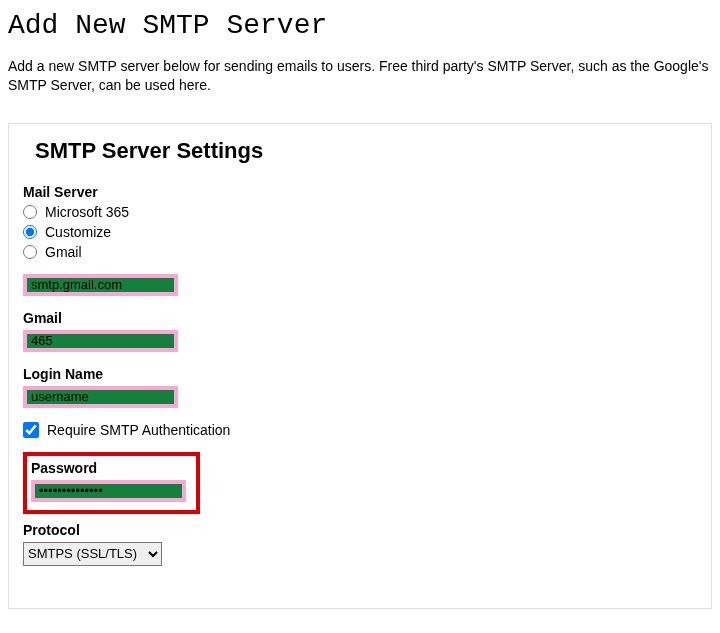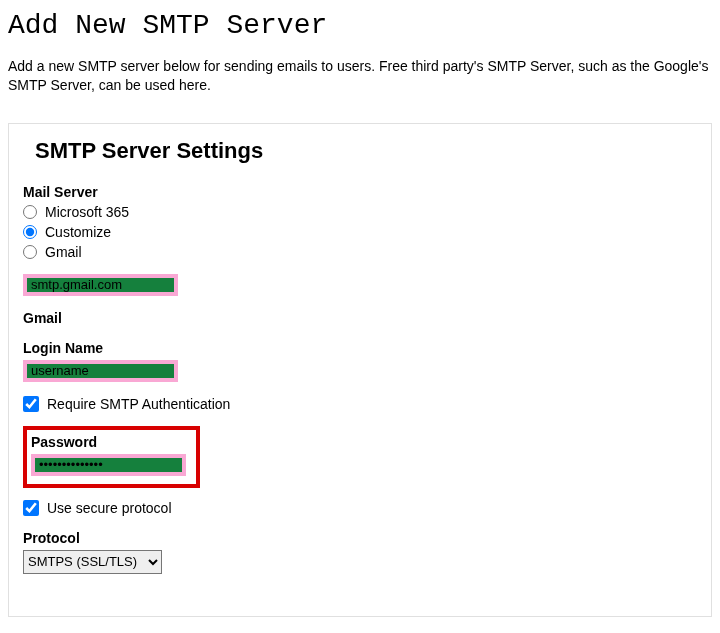--- a/index.html
+++ b/index.html
@@ -103,45 +103,40 @@
       <span>Gmail</span>
     </label>
   </div>
 
   <div class="group">
     <input type="text" value="smtp.gmail.com" style="">
   </div>
 
   <div class="group">
     <div class="field-label">Gmail</div>
+    <input type="text" value="465" style="">
   </div>
 
   <div class="group">
     <div class="field-label">Login Name</div>
     <input type="text" value="username" style="">
   </div>
 
   <div class="group">
     <label class="check-row">
       <input type="checkbox" checked="" style="">
       <span>Require SMTP Authentication</span>
     </label>
   </div>
 
   <div class="highlight-box">
     <div class="field-label">Password</div>
     <input type="password" value="••••••••••••••" style="">
   </div>
 
-  <div class="group">
-    <label class="check-row">
-      <input type="checkbox" checked="" style="">
-      <span>Use secure protocol</span>
-    </label>
-  </div>
 
   <div class="group-sm">
     <div class="field-label">Protocol</div>
     <select>
       <option>SMTPS (SSL/TLS)</option>
     </select>
   </div>
 </div>
 
 </body></html>

